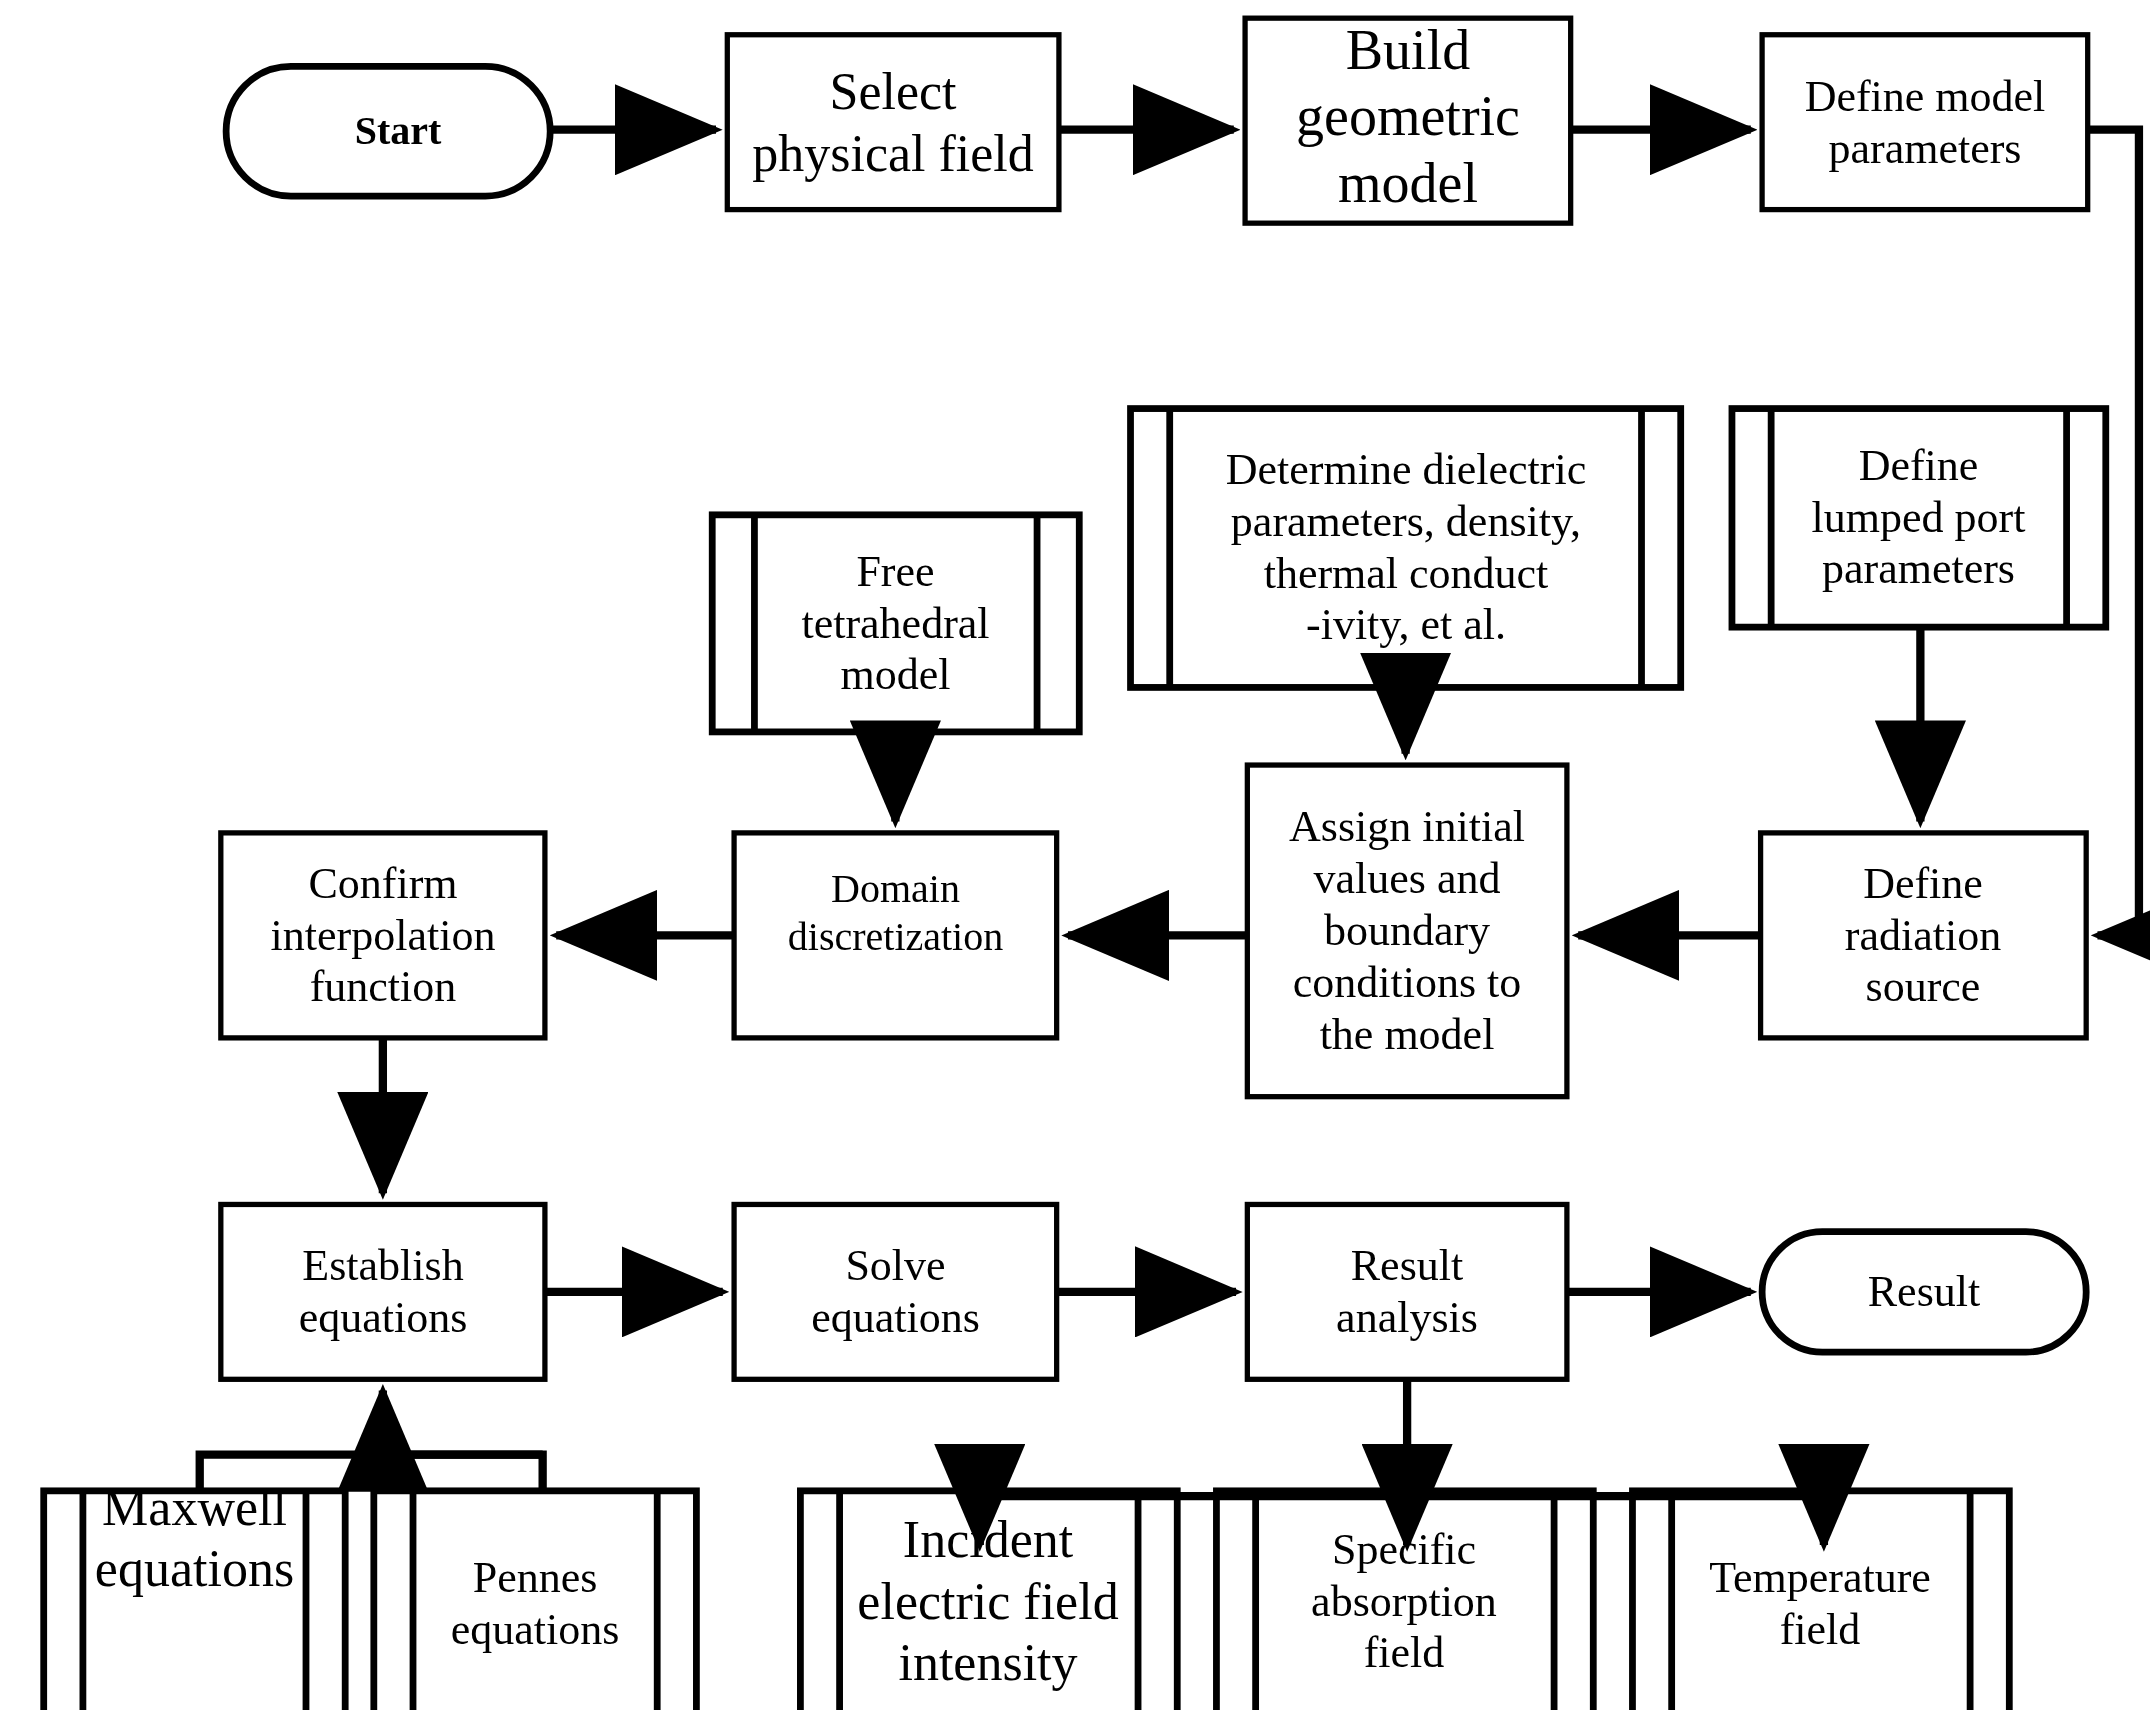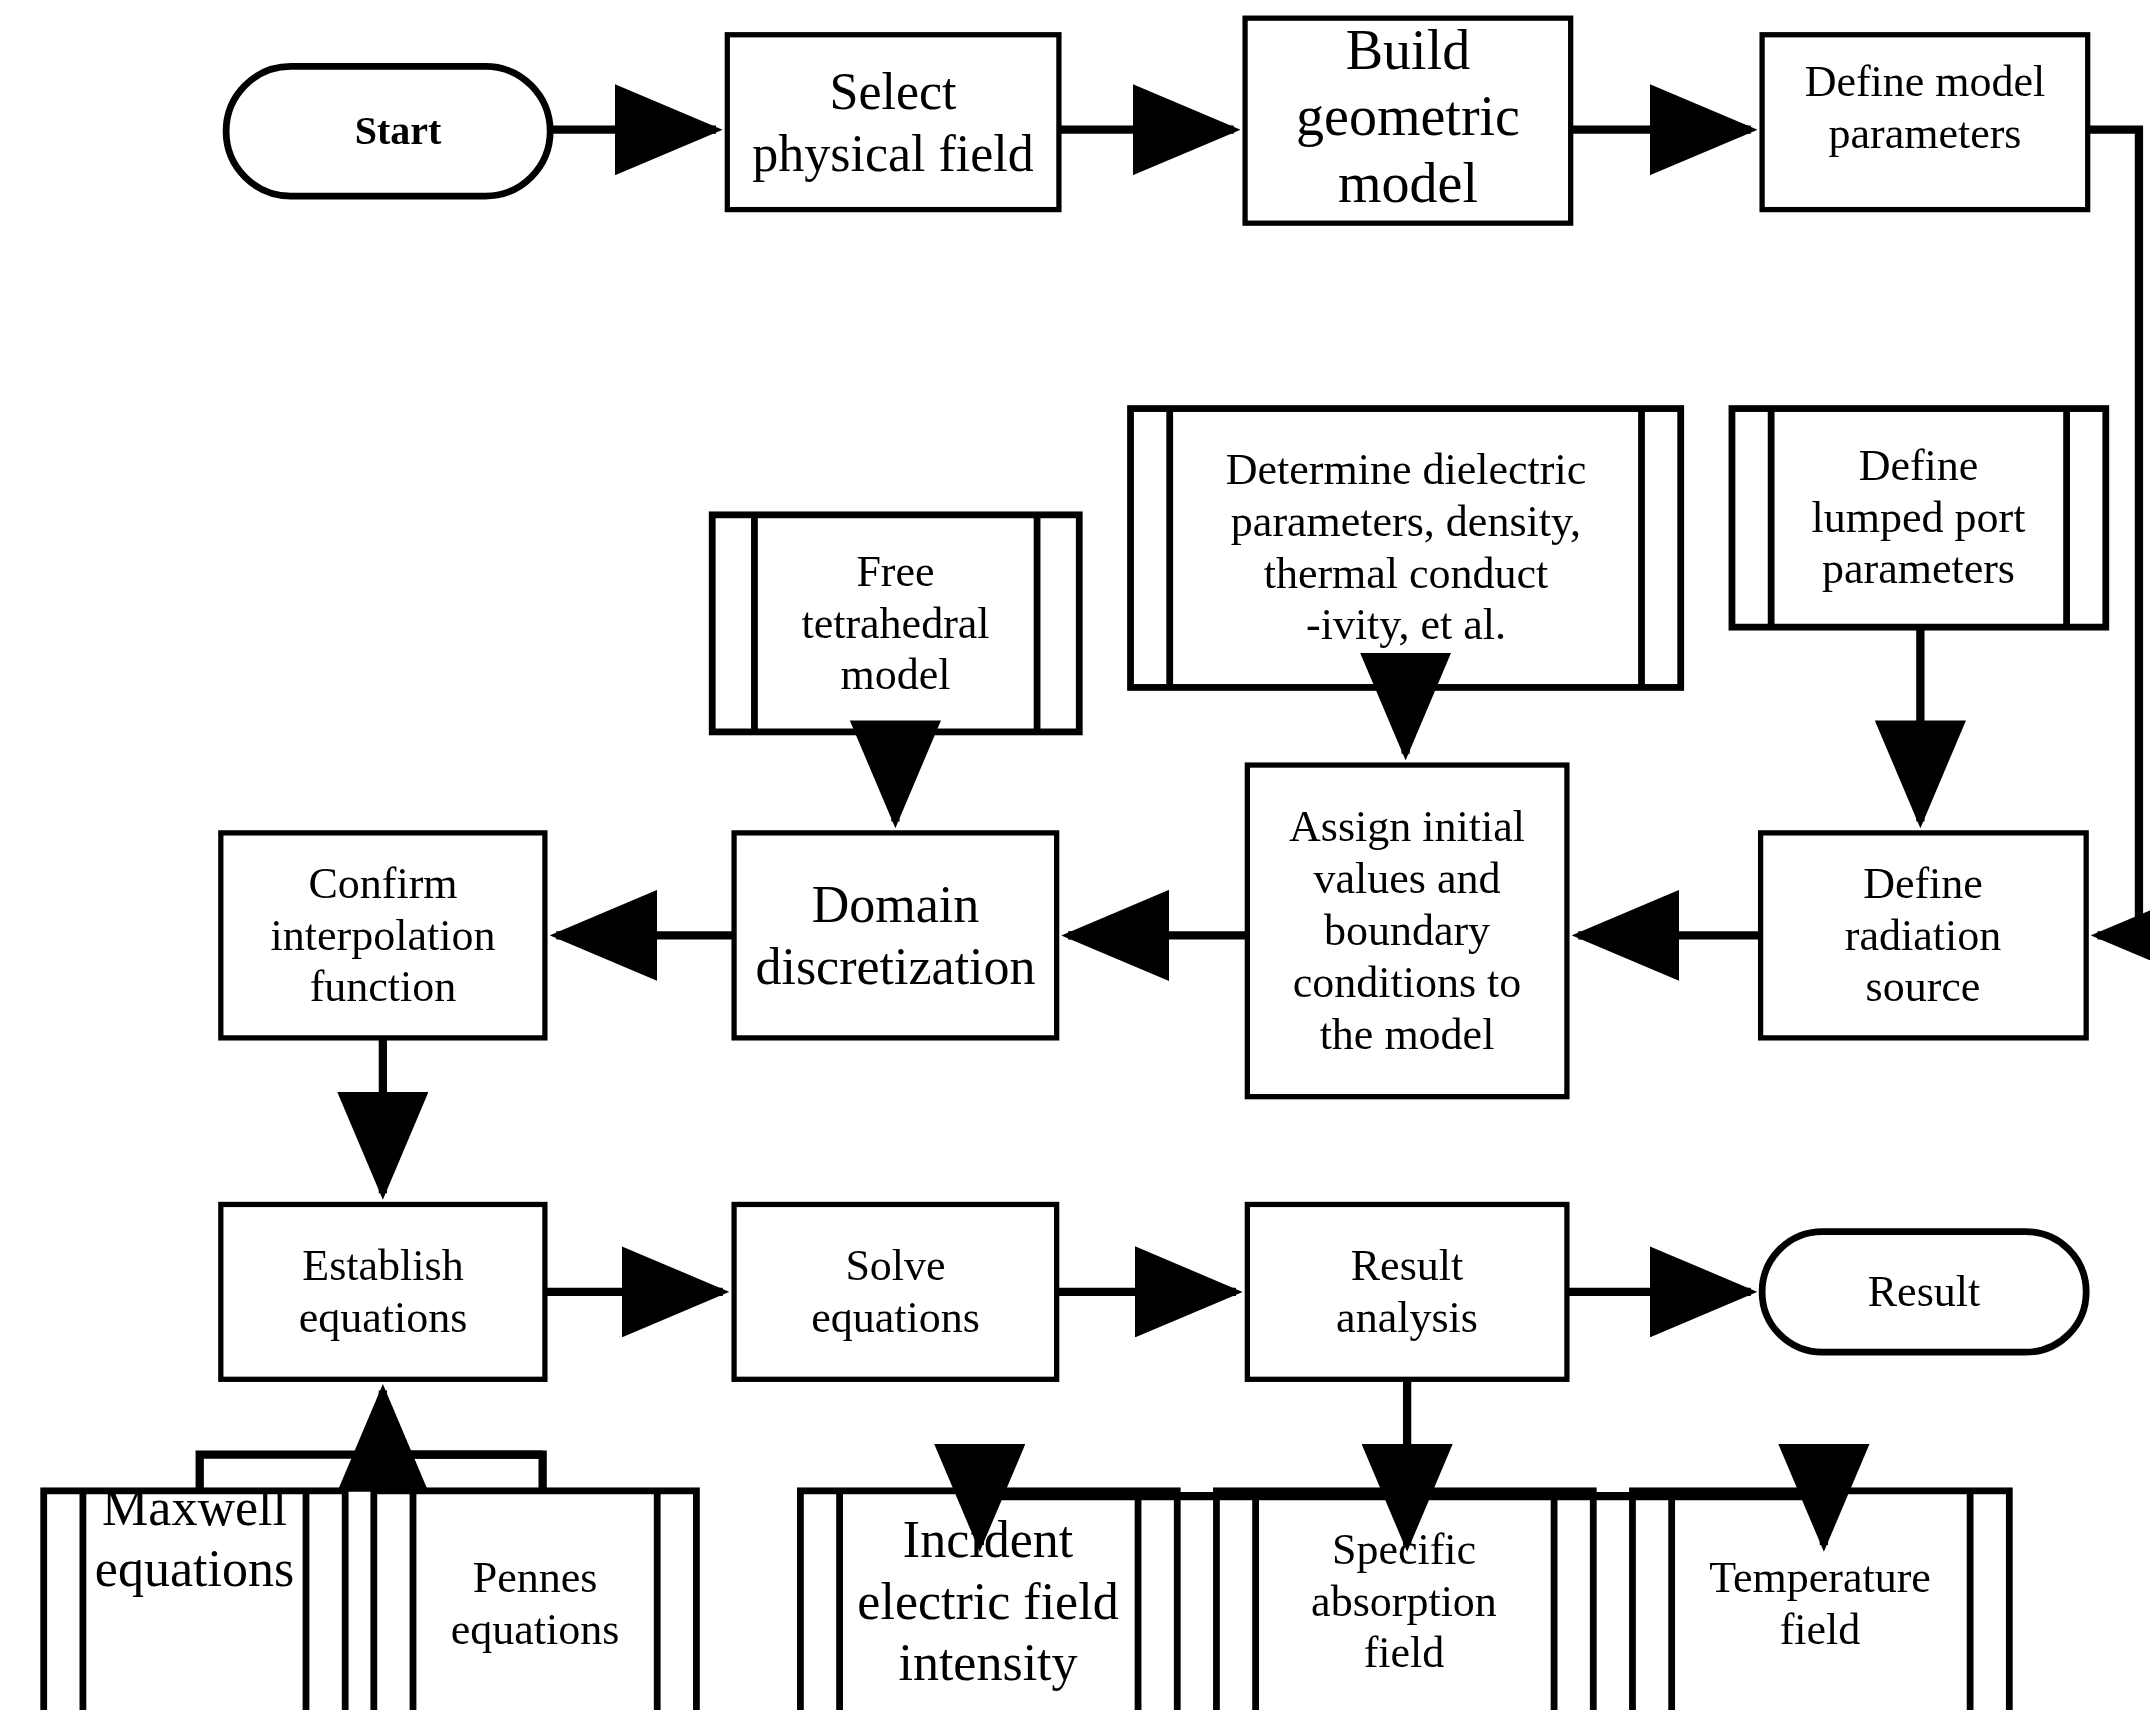--- a/index.html
+++ b/index.html
@@ -123,21 +123,21 @@
 
   <div class="node-text" style="left:236px;top:66px;width:324px;height:130px;font-size:40px;font-weight:bold;">Start</div>
 
   <div class="node-text" style="left:727px;top:35px;width:332px;height:175px;font-size:52px;">Select
 physical field</div>
 
   <div class="node-text" style="left:1245px;top:14px;width:326px;height:205px;font-size:56px;">Build
 geometric
 model</div>
 
-  <div class="node-text" style="left:1762px;top:20px;width:326px;height:175px;font-size:44px;">Define model
+  <div class="node-text" style="left:1762px;top:35px;width:326px;height:175px;font-size:44px;">Define model
 parameters</div>
 
   <div class="node-text" style="left:754px;top:515px;width:283px;height:217px;font-size:44px;">Free
 tetrahedral
 model</div>
 
   <div class="node-text" style="left:1170px;top:408px;width:472px;height:279px;font-size:44px;">Determine dielectric
 parameters, density,
 thermal conduct
 -ivity,  et al.</div>
@@ -149,21 +149,21 @@
   <div class="node-text" style="left:1247px;top:765px;width:320px;height:332px;font-size:44px;">Assign initial
 values and
 boundary
 conditions to
 the model</div>
 
   <div class="node-text" style="left:1760px;top:833px;width:326px;height:205px;font-size:44px;">Define
 radiation
 source</div>
 
-  <div class="node-text" style="left:734px;top:833px;width:323px;height:205px;font-size:52px;">Domain
+  <div class="node-text" style="left:734px;top:810px;width:323px;height:205px;font-size:40px;">Domain
 discretization</div>
 
   <div class="node-text" style="left:221px;top:833px;width:324px;height:205px;font-size:44px;">Confirm
 interpolation
 function</div>
 
   <div class="node-text" style="left:221px;top:1204px;width:324px;height:175px;font-size:44px;">Establish
 equations</div>
 
   <div class="node-text" style="left:734px;top:1204px;width:323px;height:175px;font-size:44px;">Solve

